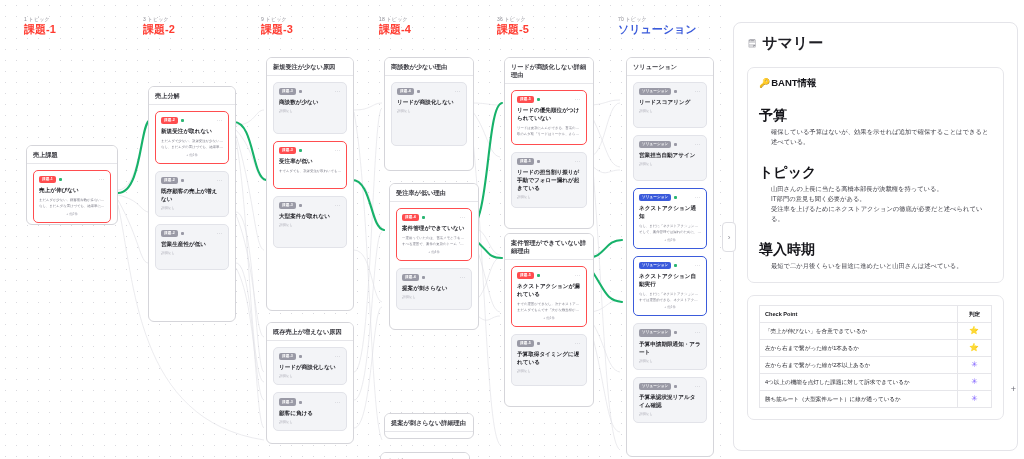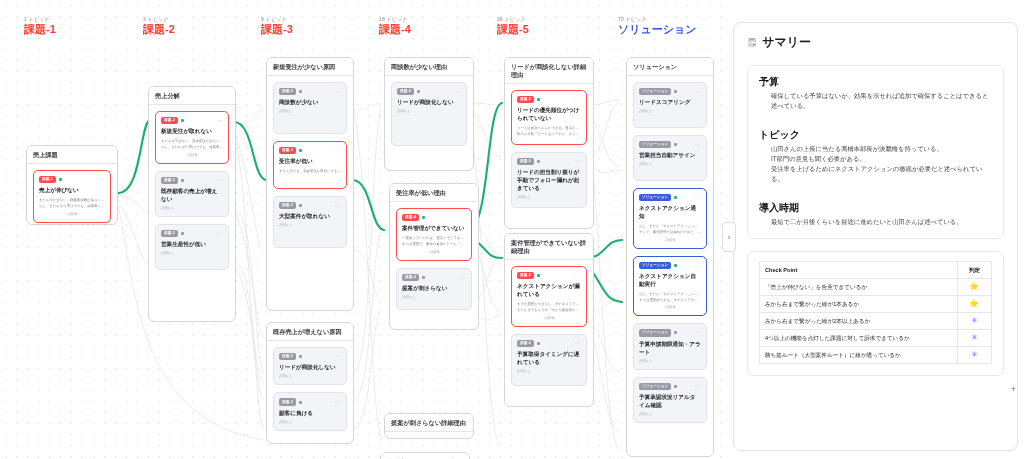--- a/index.html
+++ b/index.html
@@ -101,30 +101,30 @@
     position: absolute; left: 733px; top: 22px;
     width: 285px; height: 429px;
     background: #ffffff;
     border: 1px solid #e4e4e9;
     border-radius: 8px;
     padding: 11px 13px;
     overflow: hidden;
   }
   .side-head { display: flex; align-items: center; gap: 5px; margin-bottom: 14px;}
   .side-head .ico { font-size: 8px; color: #6d6d78; }
-  .side-head .txt { font-size: 12px; font-weight: bold; color: #1f1f25; }
+  .side-head .txt { font-size: 15px; font-weight: bold; color: #1f1f25; }
 
   .panel {
     border: 1px solid #e6e6ea; border-radius: 7px;
     padding: 9px 11px 11px 11px; margin-bottom: 12px;
     background: #fff;
   }
   .panel-h { font-size: 9.5px; font-weight: bold; color: #15151a; margin-bottom: 8px; }
   .panel-h .emoji { font-size: 9px; margin-right: 1px;}
-  .sec-h { font-size: 10px; font-weight: bold; color: #15151a; margin: 17px 0 2px 0; }
+  .sec-h { font-size: 14px; font-weight: bold; color: #15151a; margin: 17px 0 2px 0; }
   .sec-h:first-of-type { margin-top: 0; }
   .sec-p { font-size: 6.3px; color: #3f3f47; line-height: 10px; padding-left: 12px; }
 
   table.cp { width: 100%; border-collapse: collapse; table-layout: fixed; }
   table.cp th, table.cp td {
     border: 1px solid #e6e6ea; padding: 4px 5px;
     font-size: 5.6px; color: #26262d; line-height: 8px; text-align: left;
     vertical-align: middle;
   }
   table.cp th { font-weight: bold; font-size: 5.6px; color: #15151a; }
@@ -512,20 +512,23 @@
     <span>›</span>
   </div>
 
   <div id="sidebar">
     <div class="side-head">
       <span class="ico">🗒</span>
       <span class="txt">サマリー</span>
     </div>
 
     <div class="panel">
+      <div class="panel-h">
+        <span class="emoji">🔑</span><span>BANT情報</span>
+      </div>
 
       <div class="sec-h">予算</div>
       <div class="sec-p">確保している予算はないが、効果を示せれば追加で確保することはできると述べている。</div>
 
       <div class="sec-h">トピック</div>
       <div class="sec-p" style="white-space:pre-line;">山田さんの上長に当たる高橋本部長が決裁権を持っている。
 IT部門の意見も聞く必要がある。</div>
 
       <div class="sec-p">受注率を上げるためにネクストアクションの徹底が必要だと述べられている。</div>
 

